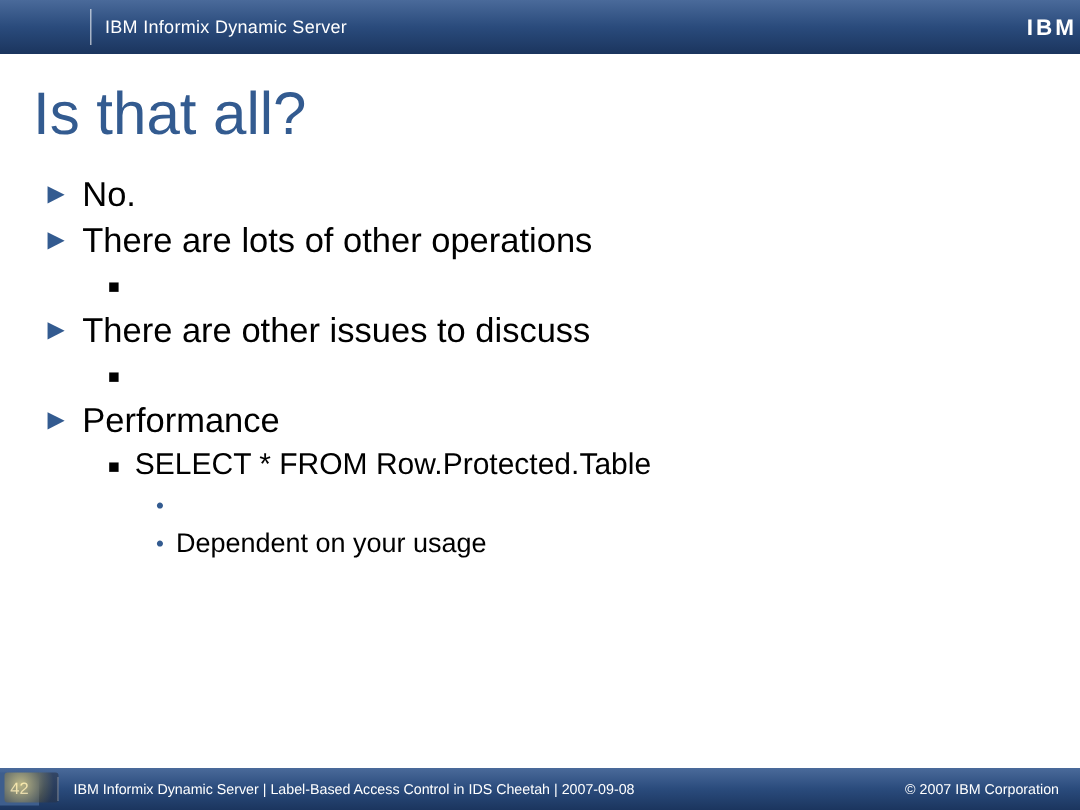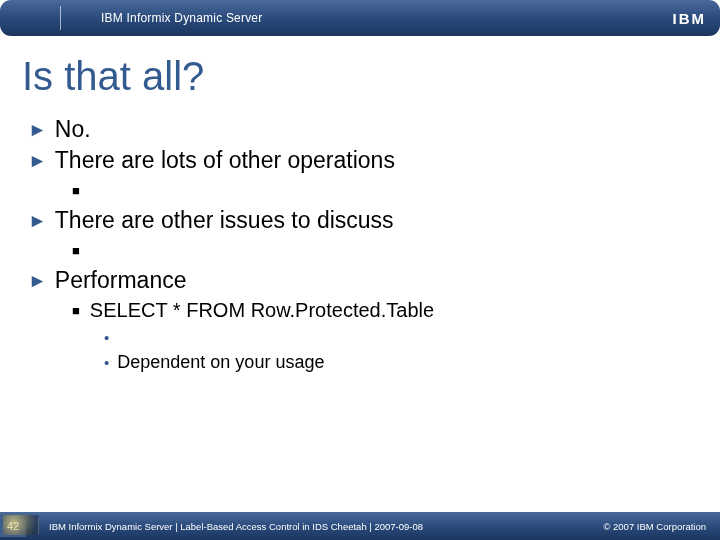--- a/index.html
+++ b/index.html
@@ -18,38 +18,37 @@
     flex-direction: column;
   }
   
   .header {
     height: 36px;
     background: linear-gradient(to bottom, #4a6a9a 0%, #2a4b7c 50%, #1b355e 100%);
     display: flex;
     align-items: center;
     position: relative;
     color: #fff;
-    padding-left: 101px;
-    border-radius: 11px;
+    padding-left: 70px;
   }
   .header-divider {
     position: absolute;
     left: 60px;
     top: 6px;
     bottom: 6px;
     width: 1px;
     background: rgba(255,255,255,0.6);
   }
   .header-title {
     font-size: 12px;
     letter-spacing: 0.2px;
   }
   .header-logo {
     position: absolute;
-    right: 14px;
+    right: 2px;
     top: 0;
     bottom: 0;
     display: flex;
     align-items: center;
     color: #fff;
     font-weight: bold;
     letter-spacing: 2px;
     font-size: 15px;
   }
   

